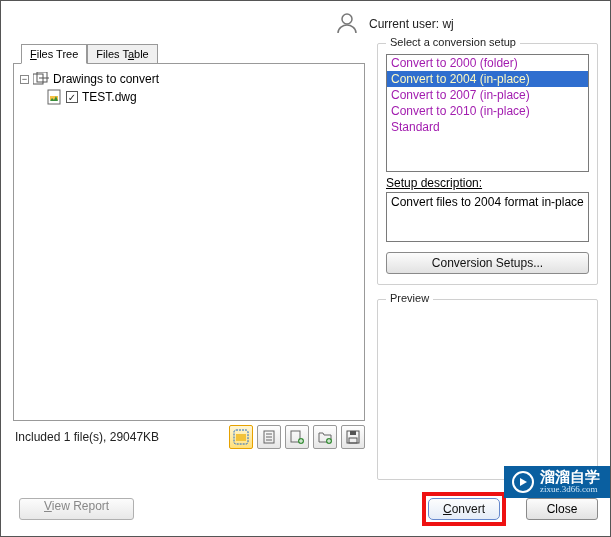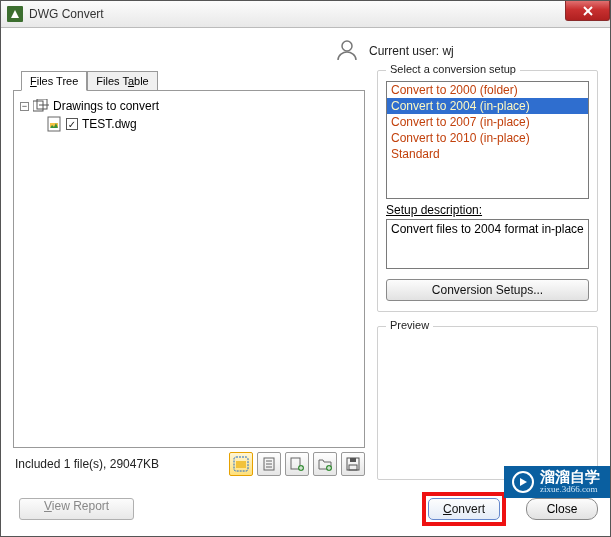--- a/index.html
+++ b/index.html
@@ -158,21 +158,21 @@
   .listbox {
     border:1px solid #7a7a7a;
     background:#fff;
     height:118px;
     overflow:auto;
     font-size:12px;
   }
   .listbox .item {
     padding:1px 4px;
     cursor:default;
-    color:#c2410c;
+    color:#a21caf;
   }
   .listbox .item.selected {
     background:#2f6ecf;
     color:#fef9c3;
   }
   .desc-label { font-size:12px; margin-top:4px; margin-bottom:2px;text-decoration:underline;}
   .desc-box {
     border:1px solid #7a7a7a;
     height:50px;
     padding:2px 4px;
@@ -222,21 +222,21 @@
     border-radius:5px;
     font-size:12px;
     color:#111;
     display:flex; align-items:center; justify-content:center;
   }
   .convert-btn .ul { text-decoration: underline; }
   .close2-btn {
     height:22px; width:72px;
     border:1px solid #8a8a8a;
     background: linear-gradient(#fcfcfc,#e2e2e2);
-    border-radius:10px;
+    border-radius:3px;
     font-size:12px;
     display:flex; align-items:center; justify-content:center;
   }
   .watermark {
     position:absolute;
     right:0; bottom:38px;
     background:#0a5fa0;
     color:#fff;
     display:flex; align-items:center;
     padding:4px 10px 4px 8px;
@@ -251,34 +251,20 @@
   .watermark .txt-col { display:flex; flex-direction:column; line-height:1;font-family:Liberation Serif, serif;}
   .watermark .big { font-size:15px; font-weight:bold;}
   .watermark .small { font-size:9px; color:#cfe6f6;}
   .window { position:relative; }
 </style>
 </head>
 <body>
 
 <div class="window">
 
-  <div class="titlebar">
-    <span class="app-icon">
-      <svg viewBox="0 0 10 10">
-          <path d="M1 9 L5 1 L9 9 Z"></path>
-        </svg>
-    </span>
-    <span class="title">DWG Convert</span>
-    <div class="close-btn">
-      <svg viewBox="0 0 10 10">
-          <line x1="1" y1="1" x2="9" y2="9"></line>
-          <line x1="9" y1="1" x2="1" y2="9"></line>
-        </svg>
-    </div>
-  </div>
 
   <div class="content">
 
     <div class="user-row">
       <span class="spacer"></span>
       <span class="user-icon">
         <svg viewBox="0 0 24 24">
             <circle cx="12" cy="8" r="5" fill="none" stroke="#777" stroke-width="1.5"></circle>
             <path d="M3 22c0-5 5-8 9-8s9 3 9 8" fill="none" stroke="#777" stroke-width="1.5"></path>
           </svg>

